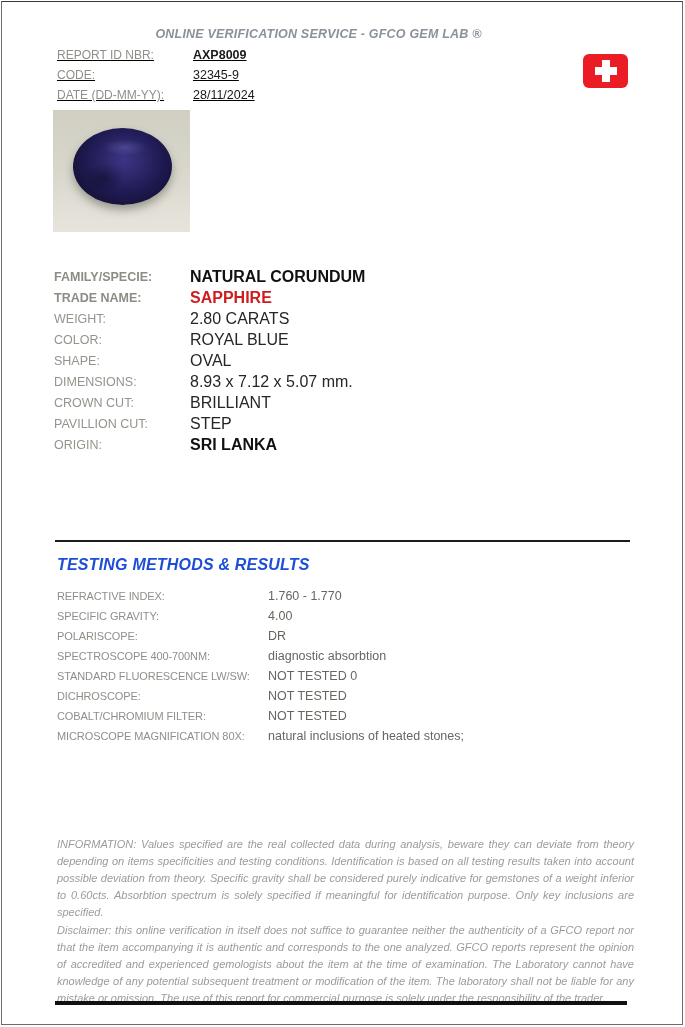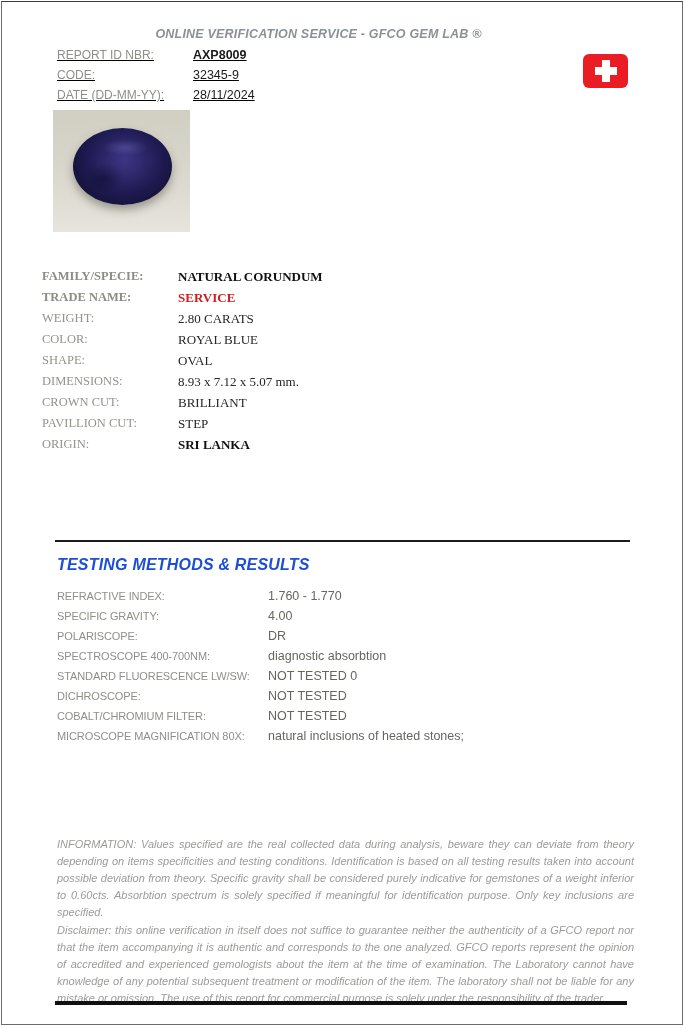--- a/index.html
+++ b/index.html
@@ -29,24 +29,24 @@
     background:linear-gradient(180deg,#d0cfc2 0%,#d8d6cb 45%,#e6e4dc 100%);}
   .gem{position:absolute;left:20px;top:18px;width:99px;height:77px;border-radius:50%;
     background:radial-gradient(ellipse at 52% 42%,#3c3586 0%,#2d2769 28%,#1e1a52 52%,#141031 82%,#0f0c26 100%);
     box-shadow:0 5px 9px rgba(90,88,75,.5);}
   .gem-hl{position:absolute;left:30%;top:14%;width:45%;height:22%;border-radius:50%;
     background:radial-gradient(ellipse at center,rgba(120,120,200,.35),rgba(120,120,200,0) 70%);}
   .gem-facet{position:absolute;left:12%;top:45%;width:40%;height:40%;border-radius:50%;
     background:radial-gradient(ellipse at center,rgba(0,0,10,.35),rgba(0,0,10,0) 70%);}
 
   
-  .specs{position:absolute;left:42px;top:266px;font-family:Liberation Serif, serif;}
+  .specs{position:absolute;left:54px;top:266px;}
   .spec-row{display:flex;height:21px;align-items:center;}
   .spec-label{width:136px;font-size:12.5px;color:#94938c;}
-  .spec-value{font-size:13px;color:#262626;}
+  .spec-value{font-size:16px;color:#262626;}
   .lbl-bold{font-weight:bold;color:#8d8c85;}
   .val-bold{font-weight:bold;color:#111;}
   .val-red{font-weight:bold;color:#cf1d1d;}
 
   
   .rule-thin{position:absolute;left:55px;top:540px;width:575px;height:2px;background:#1c1c1c;}
   .rule-thick{position:absolute;left:55px;top:1001px;width:572px;height:4px;background:#101010;}
 
   
   .test-heading{position:absolute;left:57px;top:556px;font-size:16px;font-weight:bold;font-style:italic;color:#1d4ed8;letter-spacing:.2px;}
@@ -93,21 +93,21 @@
     </div>
   </div>
 
   <div class="specs">
     <div class="spec-row">
       <span class="spec-label lbl-bold">FAMILY/SPECIE:</span>
       <span class="spec-value val-bold">NATURAL CORUNDUM</span>
     </div>
     <div class="spec-row">
       <span class="spec-label lbl-bold">TRADE NAME:</span>
-      <span class="spec-value val-red">SERVICE</span>
+      <span class="spec-value val-red">SAPPHIRE</span>
     </div>
     <div class="spec-row">
       <span class="spec-label">WEIGHT:</span>
       <span class="spec-value">2.80 CARATS</span>
     </div>
     <div class="spec-row">
       <span class="spec-label">COLOR:</span>
       <span class="spec-value">ROYAL BLUE</span>
     </div>
     <div class="spec-row">

